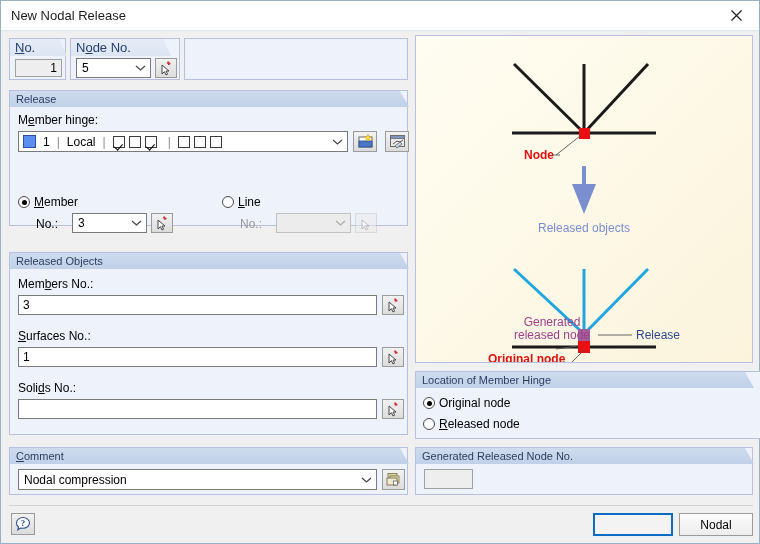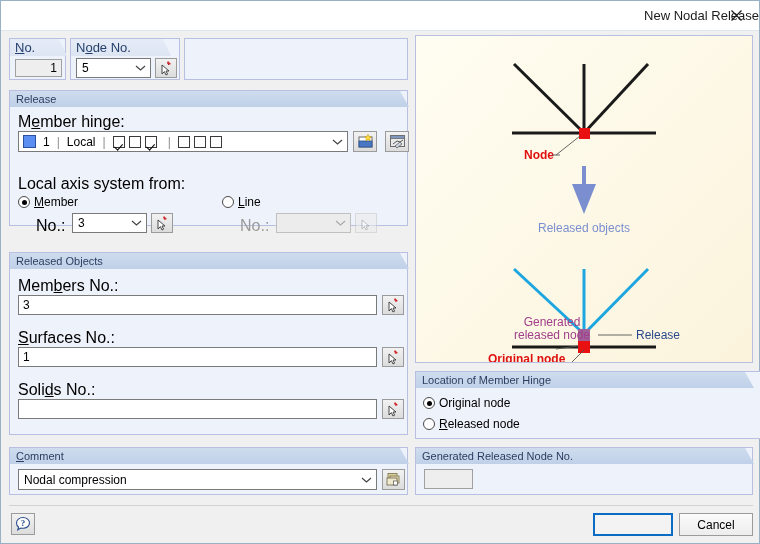--- a/index.html
+++ b/index.html
@@ -9,21 +9,21 @@
     font-size:12px;color:#000;background:#f0f0f0;
   }
   .dialog{
     position:relative;width:760px;height:544px;box-sizing:border-box;
     background:#f0f0f0;border:1px solid #9ab0c4;
   }
   
   .titlebar{
     position:absolute;left:0;top:0;width:758px;height:29px;
     background:#ffffff;border-bottom:1px solid #dfe6ec;
-    display:flex;align-items:center;justify-content:flex-end;
+    display:flex;align-items:center;
   }
   .title-text{margin-left:10px;font-size:13px;color:#1b1b1b;}
   .close-btn{
     position:absolute;right:0;top:0;width:45px;height:28px;
     display:flex;align-items:center;justify-content:center;
     font-size:16px;color:#222;background:transparent;cursor:default;
   }
   .close-btn svg{display:block;}
   
   .group{
@@ -42,21 +42,21 @@
     position:absolute;box-sizing:border-box;
     background:#eef2fa;border:1px solid #b9bfe0;
   }
   .mini-head{
     position:absolute;left:0;top:0;height:17px;
     background:linear-gradient(to bottom,#e6ecf7,#dde5f3);
     color:#24406b;font-size:13px;line-height:17px;padding-left:5px;
     box-sizing:border-box;white-space:nowrap;
     clip-path:polygon(0 0, calc(100% - 8px) 0, 100% 100%, 0 100%);
   }
-  .lbl{position:absolute;font-size:16px;color:#000;white-space:nowrap;}
+  .lbl{position:absolute;font-size:12px;color:#000;white-space:nowrap;}
   .lbl.dis{color:#9a9a9a;}
   u{text-decoration:underline;}
   
   .txt{
     position:absolute;box-sizing:border-box;background:#fff;
     border:1px solid #7a7a7a;font-family:"Liberation Sans",sans-serif;
     font-size:12px;color:#000;padding:0 4px;line-height:1;
     display:flex;align-items:center;
   }
   .txt.ro{background:#eeeeee;border:1px solid #a0a0a0;justify-content:flex-end;}
@@ -198,21 +198,20 @@
     </div>
     <div class="iconbtn" style="left:375px;top:40px;width:24px;height:21px;">
       <svg width="17" height="15" viewBox="0 0 17 15">
         <rect x="1.5" y="1.5" width="14" height="11" fill="#e9e9e9" stroke="#6b6b6b" stroke-width="1"></rect>
         <rect x="1.5" y="1.5" width="14" height="3" fill="#7e95bd" stroke="#6b6b6b" stroke-width="0.8"></rect>
         <path d="M4 10 l4 -3 l3 1 l3 -2" stroke="#555" stroke-width="1" fill="none"></path>
         <path d="M6 12 l5 -4 2 2 -5 4 z" fill="#cfd6e3" stroke="#4a4a4a" stroke-width="0.7"></path>
       </svg>
     </div>
 
-    <div class="lbl" style="left:8px;top:84px;">Local axis system from:</div>
 
     <div class="radio on" style="left:8px;top:104px;">
       <span class="dot"></span>
       <span class="rlab"><u>M</u>ember</span>
     </div>
     <div class="lbl" style="left:26px;top:126px;">No.:</div>
     <div class="combo" style="left:62px;top:122px;width:75px;height:20px;">
       <span>3</span>
       <span class="arrow">
         <svg width="11" height="7" viewBox="0 0 11 7">
@@ -353,15 +352,15 @@
   <div class="iconbtn" style="left:10px;top:512px;width:24px;height:22px;">
     <svg width="16" height="16" viewBox="0 0 16 16">
       <path d="M8 1.5 C11.6 1.5 14.5 3.9 14.5 6.9 C14.5 9.9 11.6 12.3 8 12.3 C7.2 12.3 6.5 12.2 5.8 12 L2.8 13.8 L3.6 11 C2.2 10 1.5 8.5 1.5 6.9 C1.5 3.9 4.4 1.5 8 1.5 Z" fill="#fff" stroke="#2b4a8c" stroke-width="1.1"></path>
       <text x="8" y="10" text-anchor="middle" font-family="Liberation Serif, serif" font-size="9" font-weight="bold" fill="#2b4a8c">?</text>
     </svg>
   </div>
 
   <div class="btn primary" style="left:592px;top:512px;width:80px;height:23px;">
     <span class="inner">OK</span>
   </div>
-  <div class="btn" style="left:678px;top:512px;width:74px;height:23px;">Cancel</div>
+  <div class="btn" style="left:678px;top:512px;width:74px;height:23px;">Nodal</div>
 
 </div>
 
 </body></html>

